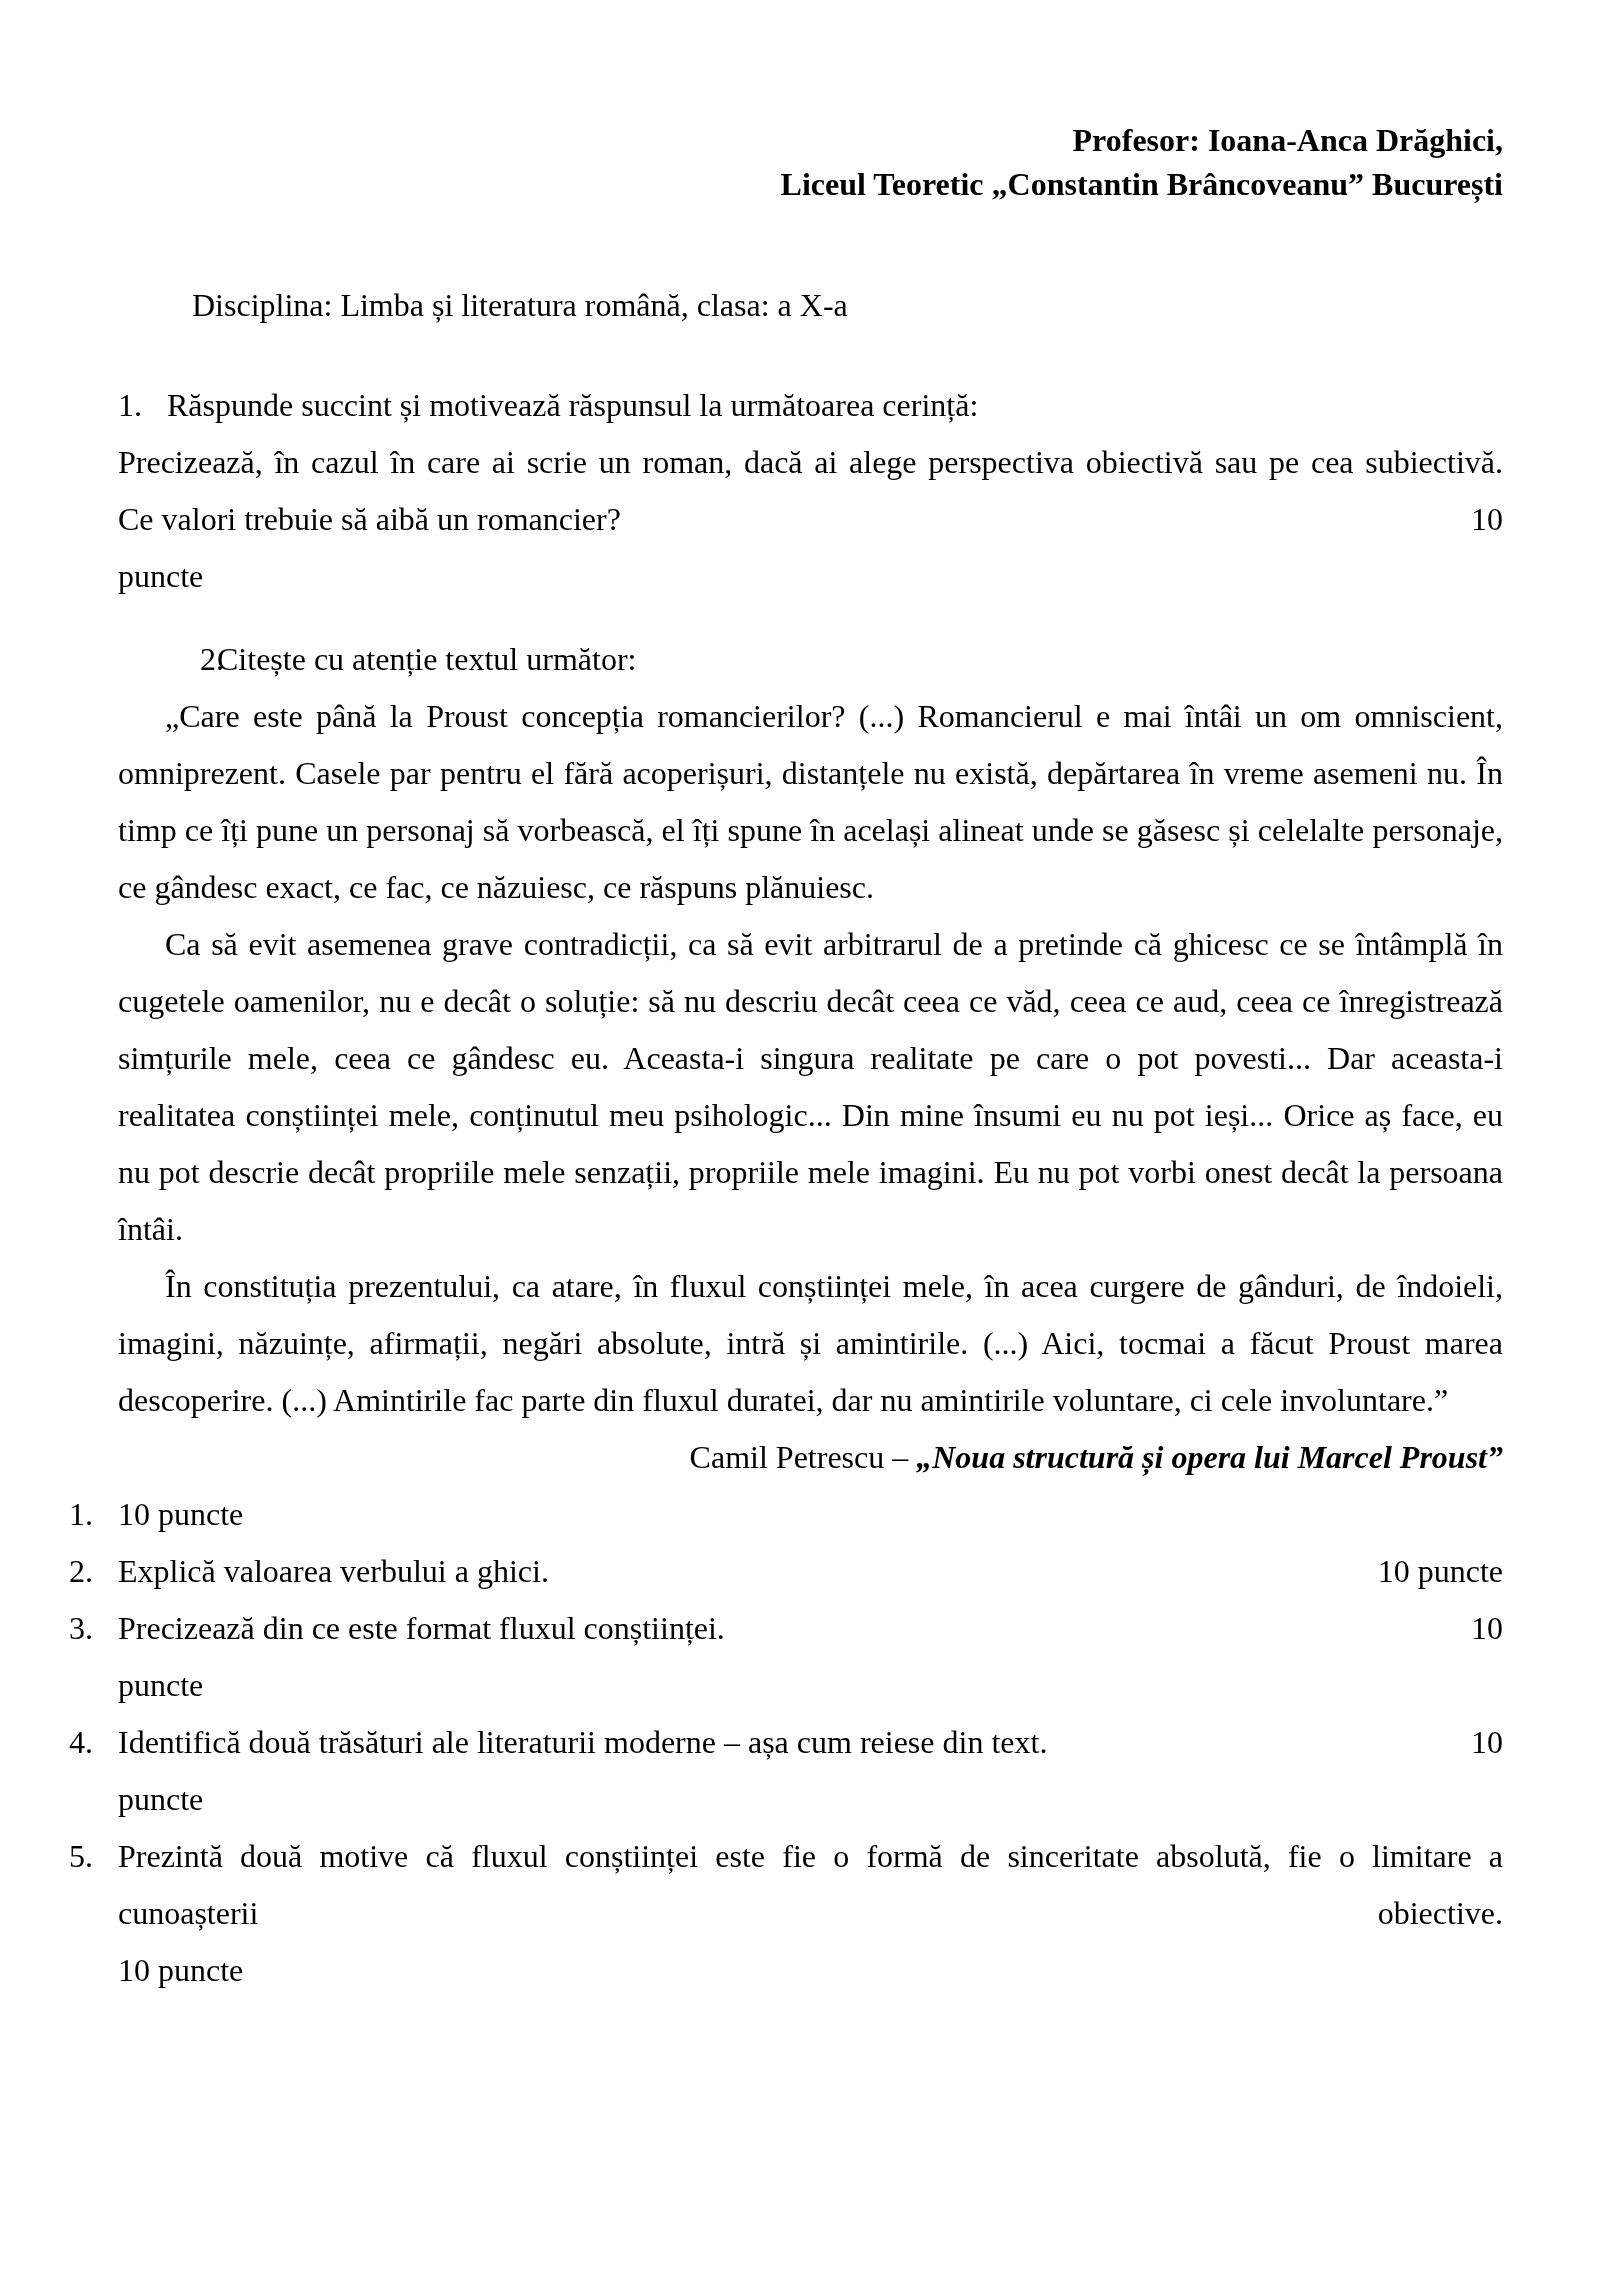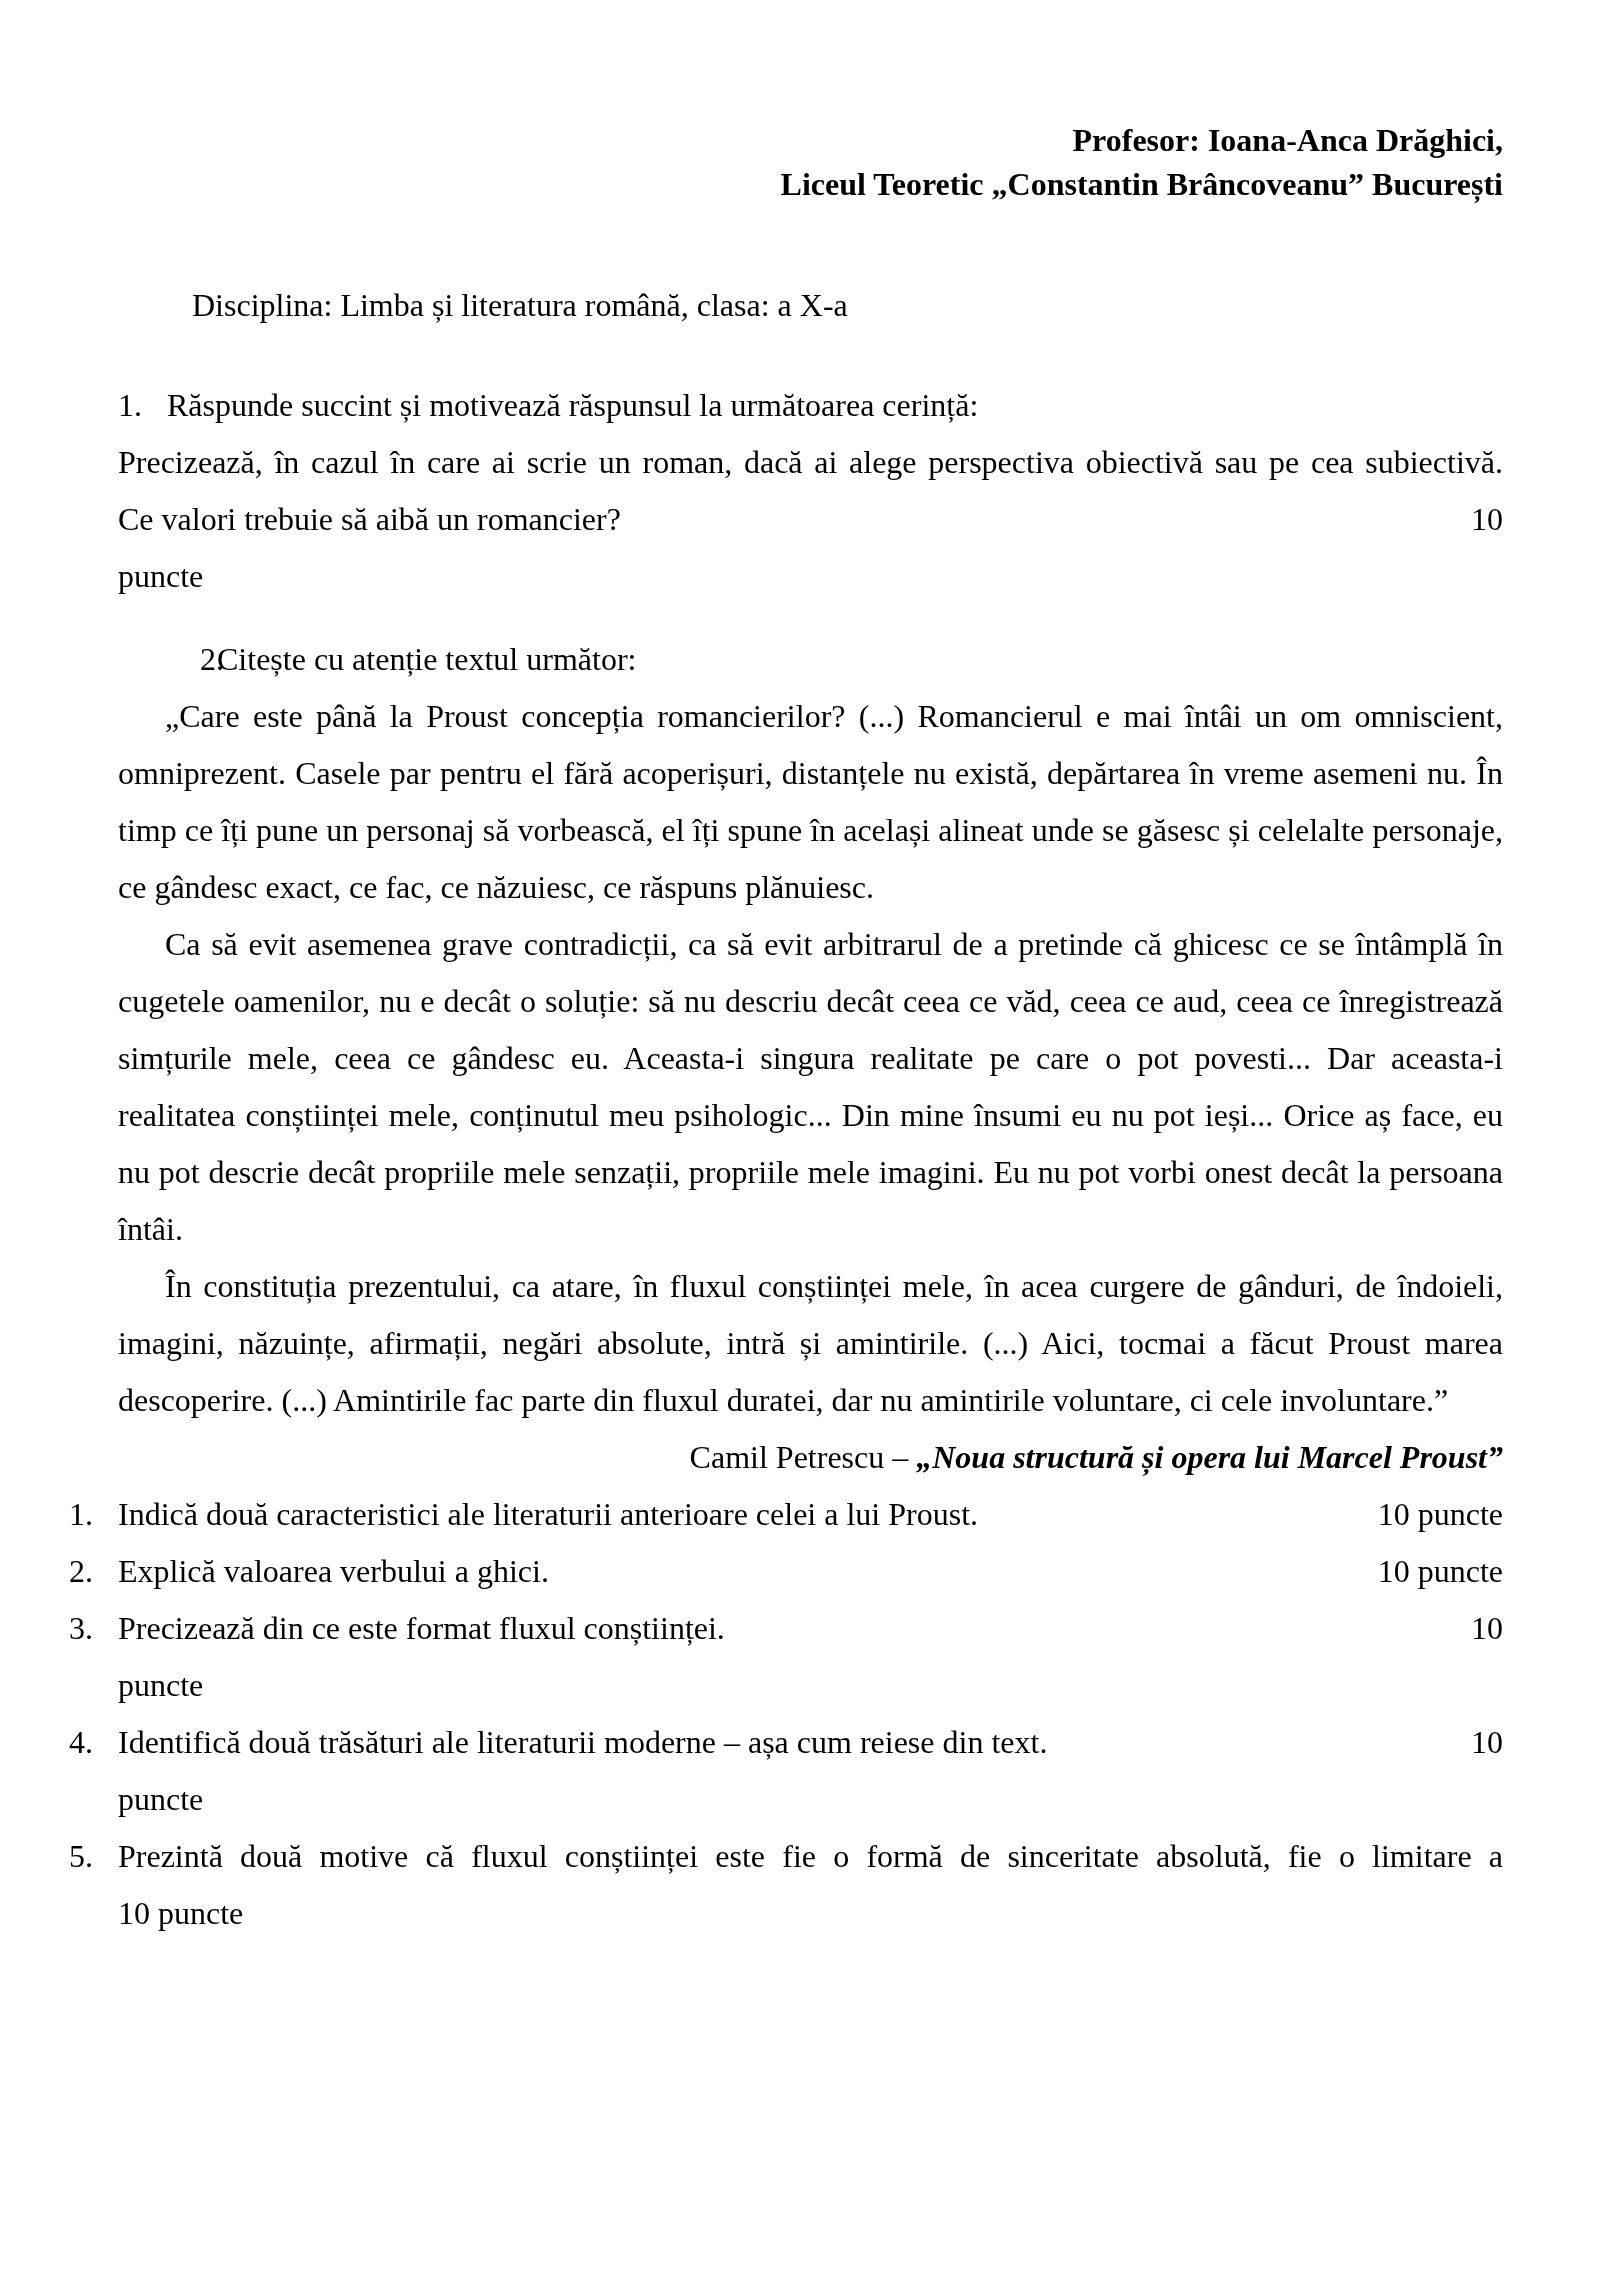--- a/index.html
+++ b/index.html
@@ -83,21 +83,20 @@
     </div>
 
     <div class="attribution">
       <span>Camil Petrescu – </span><span class="work">„Noua structură și opera lui Marcel Proust”</span>
     </div>
 
 
     <div class="req-row">
       <span class="req-num">1.</span>
       <span class="req-body req-flex">
-        <span>Indică două caracteristici ale literaturii anterioare celei a lui Proust.</span>
         <span>10 puncte</span>
       </span>
     </div>
 
     <div class="req-row">
       <span class="req-num">2.</span>
       <span class="req-body req-flex">
         <span>Explică valoarea verbului a ghici.</span>
         <span>10 puncte</span>
       </span>
@@ -122,19 +121,23 @@
           <span>10</span>
         </span>
         <span style="display:block;">puncte</span>
       </span>
     </div>
 
     <div class="req-row">
       <span class="req-num">5.</span>
       <span class="req-body">
         <span class="just-full" style="display:block;">Prezintă două motive că fluxul conștiinței este fie o formă de sinceritate absolută, fie o limitare a</span>
+        <span class="req-flex">
+          <span>cunoașterii</span>
+          <span>obiective.</span>
+        </span>
         <span style="display:block;">10 puncte</span>
       </span>
     </div>
 
   </div>
 </div>
 
 
 </body></html>

